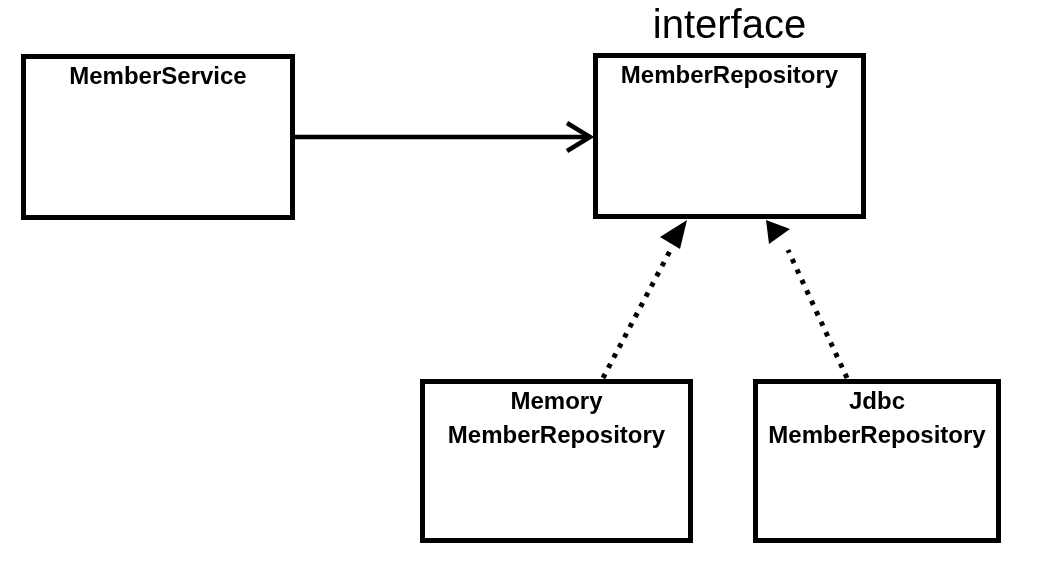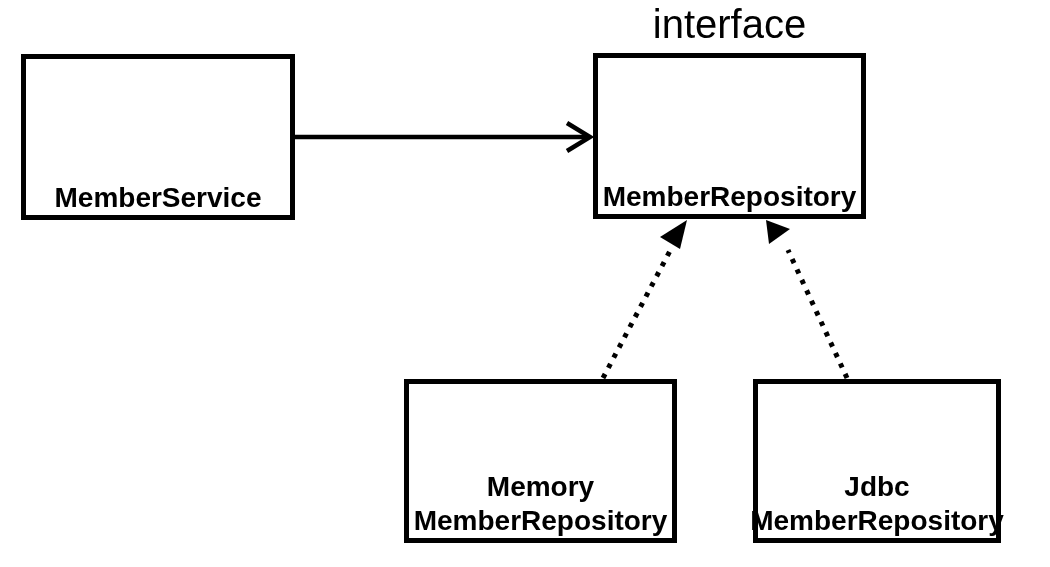--- a/index.html
+++ b/index.html
@@ -29,30 +29,30 @@
     height: 567px;
     color: var(--ink);
   }
   .node {
     position: absolute;
     border: 5px solid var(--ink);
     background: var(--paper);
     display: flex;
     flex-direction: column;
     align-items: center;
-    justify-content: flex-end;
+    justify-content: flex-start;
     text-align: center;
     font-weight: bold;
-    font-size: 28px;
+    font-size: 24px;
     line-height: 34px;
     color: var(--ink);
   }
   .node-member-service      { left: 21px;  top: 54px;  width: 274px; height: 166px; }
   .node-member-repository   { left: 593px; top: 53px;  width: 273px; height: 166px; }
-  .node-memory-member-repo  { left: 404px; top: 379px; width: 273px; height: 164px; }
+  .node-memory-member-repo  { left: 420px; top: 379px; width: 273px; height: 164px; }
   .node-jdbc-member-repo    { left: 753px; top: 379px; width: 248px; height: 164px; }
   .stereotype {
     position: absolute;
     left: 593px;
     top: 0px;
     width: 273px;
     height: 50px;
     text-align: center;
     font-size: 40px;
     line-height: 48px;

